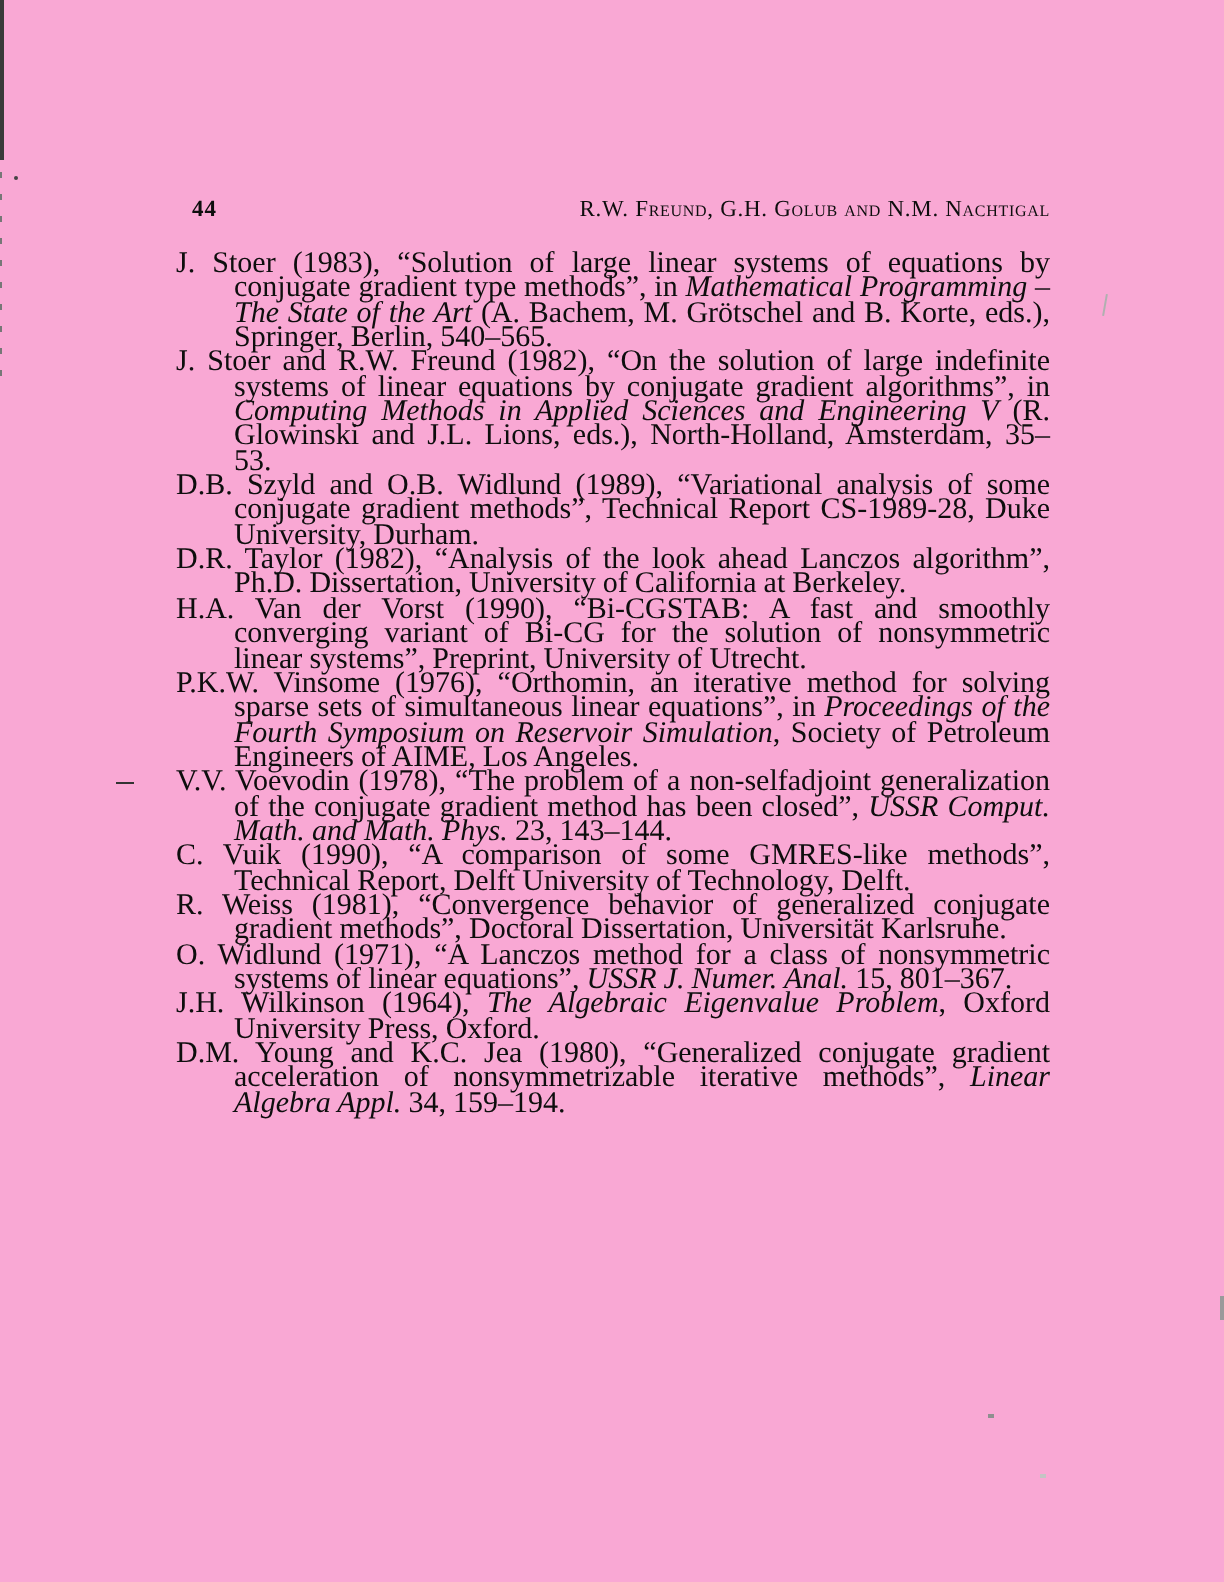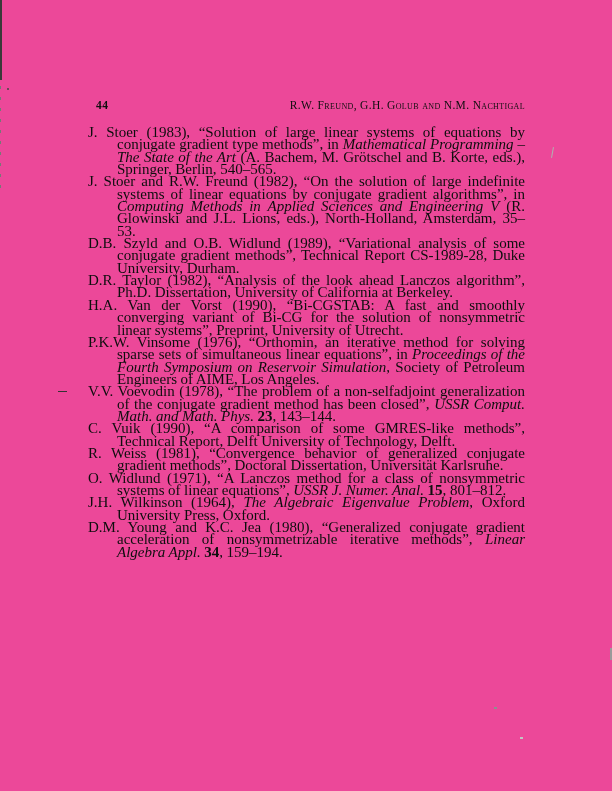--- a/index.html
+++ b/index.html
@@ -4,21 +4,21 @@
 <style>
   html, body {
     margin: 0;
     padding: 0;
     background: #ffffff;
   }
   .page {
     position: relative;
     width: 612px;
     height: 791px;
-    background: #ec4899;
+    background: #f9a8d4;
     overflow: hidden;
     font-family: "Liberation Serif", serif;
     color: #0e0e0e;
   }
   
   .header {
     position: absolute;
     left: 88px;
     top: 99px;
     width: 437px;
@@ -52,21 +52,21 @@
   .ref {
     margin: 0;
     padding-left: 29px;
     text-indent: -29px;
     text-align: justify;
     font-size: 15px;
     line-height: 12.35px;
     word-spacing: -0.2px;
   }
   .ref .italic { font-style: italic; }
-  .ref .bold   { font-weight: bold; }
+  .ref .bold   { font-weight: normal; }
   
   .artifact { position: absolute; pointer-events: none; }
   .edge-line {
     left: 0; top: 0;
     width: 1.5px; height: 80px;
     background: #3a3a3a;
   }
   .edge-dashes {
     left: 0; top: 86px;
     width: 1px; height: 110px;
@@ -126,18 +126,18 @@
   <div class="refs">
       <p class="ref"><span>J. Stoer (1983), “Solution of large linear systems of equations by conjugate gradient type methods”, in </span><span class="italic">Mathematical Programming – The State of the Art</span><span> (A. Bachem, M. Grötschel and B. Korte, eds.), Springer, Berlin, 540–565.</span></p>
       <p class="ref"><span>J. Stoer and R.W. Freund (1982), “On the solution of large indefinite systems of linear equations by conjugate gradient algorithms”, in </span><span class="italic">Computing Methods in Applied Sciences and Engineering V</span><span> (R. Glowinski and J.L. Lions, eds.), North-Holland, Amsterdam, 35–53.</span></p>
       <p class="ref"><span>D.B. Szyld and O.B. Widlund (1989), “Variational analysis of some conjugate gradient methods”, Technical Report CS-1989-28, Duke University, Durham.</span></p>
       <p class="ref"><span>D.R. Taylor (1982), “Analysis of the look ahead Lanczos algorithm”, Ph.D. Dissertation, University of California at Berkeley.</span></p>
       <p class="ref"><span>H.A. Van der Vorst (1990), “Bi-CGSTAB: A fast and smoothly converging variant of Bi-CG for the solution of nonsymmetric linear systems”, Preprint, University of Utrecht.</span></p>
       <p class="ref"><span>P.K.W. Vinsome (1976), “Orthomin, an iterative method for solving sparse sets of simultaneous linear equations”, in </span><span class="italic">Proceedings of the Fourth Symposium on Reservoir Simulation</span><span>, Society of Petroleum Engineers of AIME, Los Angeles.</span></p>
       <p class="ref"><span>V.V. Voevodin (1978), “The problem of a non-selfadjoint generalization of the conjugate gradient method has been closed”, </span><span class="italic">USSR Comput. Math. and Math. Phys.</span><span class="bold"> 23</span><span>, 143–144.</span></p>
       <p class="ref"><span>C. Vuik (1990), “A comparison of some GMRES-like methods”, Technical Report, Delft University of Technology, Delft.</span></p>
       <p class="ref"><span>R. Weiss (1981), “Convergence behavior of generalized conjugate gradient methods”, Doctoral Dissertation, Universität Karlsruhe.</span></p>
-      <p class="ref"><span>O. Widlund (1971), “A Lanczos method for a class of nonsymmetric systems of linear equations”, </span><span class="italic">USSR J. Numer. Anal.</span><span class="bold"> 15</span><span>, 801–812.</span></p>
+      <p class="ref"><span>O. Widlund (1971), “A Lanczos method for a class of nonsymmetric systems of linear equations”, </span><span class="italic">USSR J. Numer. Anal.</span><span class="bold"> 15</span><span>, 801–367.</span></p>
       <p class="ref"><span>J.H. Wilkinson (1964), </span><span class="italic">The Algebraic Eigenvalue Problem</span><span>, Oxford University Press, Oxford.</span></p>
       <p class="ref"><span>D.M. Young and K.C. Jea (1980), “Generalized conjugate gradient acceleration of nonsymmetrizable iterative methods”, </span><span class="italic">Linear Algebra Appl.</span><span class="bold"> 34</span><span>, 159–194.</span></p>
     </div>
 
 </div>
 
 </body></html>

